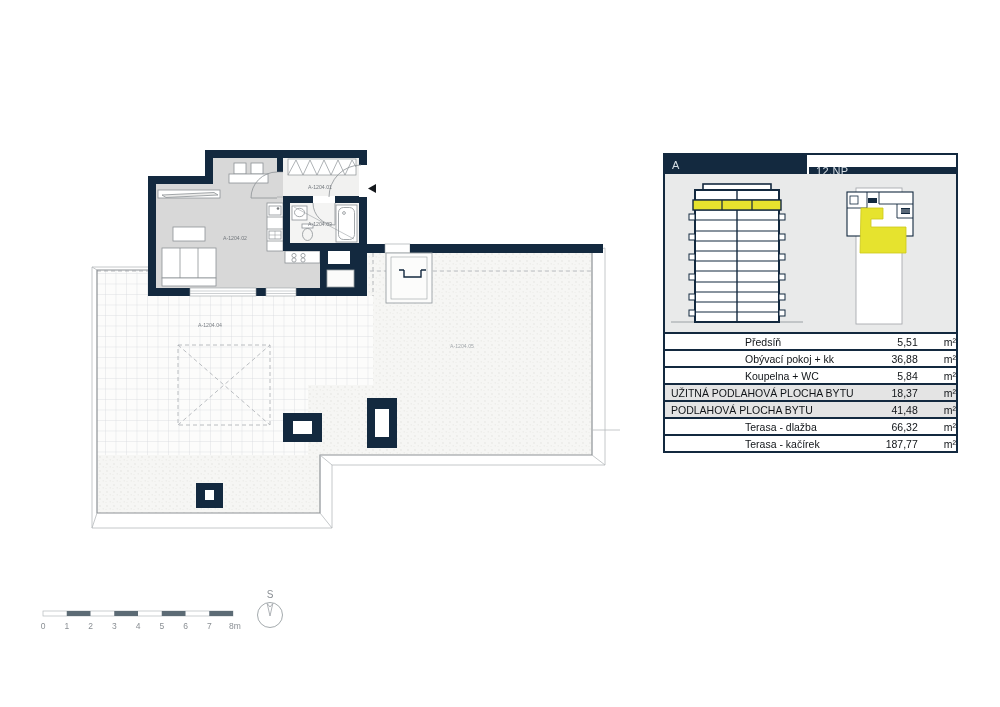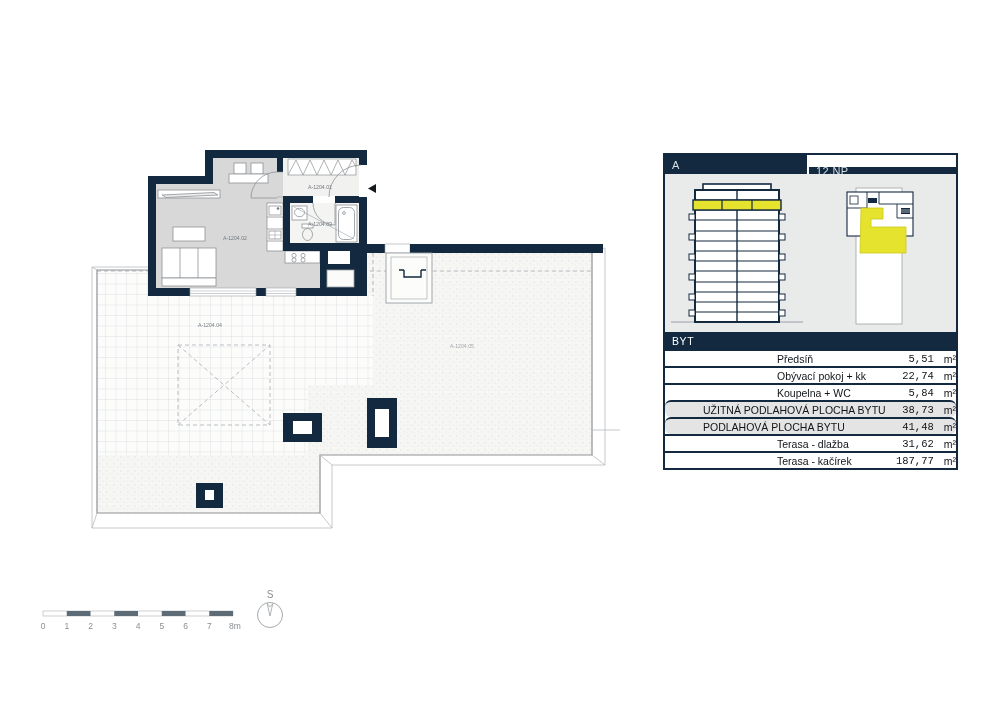--- a/index.html
+++ b/index.html
@@ -25,25 +25,25 @@
   .panel-hdr .hcell.left{width:144px;border-right:2px solid #fff;}
   .panel-hdr .hcell.right{flex:1;margin-top:12px;}
   .img-row{display:flex;height:158px;background:#e9eaea;}
   .img-cell{background:#e9eaea;position:relative;}
   .img-cell.left{width:144px;border-right:2px solid var(--navy);}
   .img-cell.right{flex:1;}
   .byt-bar{height:17px;background:var(--navy);color:#fff;font-size:10.5px;
         display:flex;align-items:center;padding-left:7px;letter-spacing:.6px;}
   .t-row{height:17px;display:flex;align-items:center;background:#fff;
         border-top:2px solid var(--navy);font-size:10.5px;color:#101418;}
-  .t-row.sum{background:var(--sum-bg);border-radius:6px;}
-  .t-row .lbl{padding-left:80px;white-space:nowrap;margin-left:32px;}
+  .t-row.sum{background:var(--sum-bg);}
+  .t-row .lbl{padding-left:80px;white-space:nowrap;}
   .t-row.sum .lbl{padding-left:6px;}
-  .t-row .val{margin-left:auto;padding-right:7px;white-space:nowrap;font-family:Liberation Mono, monospace;}
-  .t-row .unit{margin-left:3px;}
+  .t-row .val{margin-left:auto;padding-right:7px;white-space:nowrap;}
+  .t-row .unit{margin-left:19px;}
 
   svg text{font-family:"Liberation Sans", sans-serif;}
 </style>
 </head>
 <body>
 
 <div class="stage">
 
   <svg style="position:absolute;left:80px;top:140px;" width="560" height="420" viewBox="80 140 560 420">
     <defs>
@@ -274,53 +274,50 @@
           <path d="M38,34 H58 M58,18 V34 M70,18 V30 M70,30 H104 M88,30 V44 M88,44 H104" stroke="var(--navy)" stroke-width="0.9" fill="none"></path>
           <rect x="41" y="22" width="8" height="8" fill="none" stroke="var(--navy)" stroke-width="0.8"></rect>
           <rect x="59" y="24" width="9" height="5" fill="var(--navy)"></rect>
           <rect x="92" y="34" width="9" height="6" fill="var(--navy)"></rect>
           <path d="M92,36 H101 M92,38 H101" stroke="#fff" stroke-width="0.6"></path>
           <path d="M52,34 L74,34 L74,45 L62,45 L62,53 L97,53 L97,79 L51,79 Z" fill="var(--yellow)" stroke="#cbc81a" stroke-width="0.8"></path>
         </svg>
       </div>
     </div>
 
-    <div class="byt-bar">
-      <span>BYT</span>
-    </div>
 
     <div>
         <div class="t-row">
     <span class="lbl">Předsíň</span>
     <span class="val">5,51</span>
     <span class="unit">m²</span>
   </div>
         <div class="t-row">
     <span class="lbl">Obývací pokoj + kk</span>
-    <span class="val">22,74</span>
+    <span class="val">36,88</span>
     <span class="unit">m²</span>
   </div>
         <div class="t-row">
     <span class="lbl">Koupelna + WC</span>
     <span class="val">5,84</span>
     <span class="unit">m²</span>
   </div>
         <div class="t-row sum">
     <span class="lbl">UŽITNÁ PODLAHOVÁ PLOCHA BYTU</span>
-    <span class="val">38,73</span>
+    <span class="val">18,37</span>
     <span class="unit">m²</span>
   </div>
         <div class="t-row sum">
     <span class="lbl">PODLAHOVÁ PLOCHA BYTU</span>
     <span class="val">41,48</span>
     <span class="unit">m²</span>
   </div>
         <div class="t-row">
     <span class="lbl">Terasa - dlažba</span>
-    <span class="val">31,62</span>
+    <span class="val">66,32</span>
     <span class="unit">m²</span>
   </div>
         <div class="t-row">
     <span class="lbl">Terasa - kačírek</span>
     <span class="val">187,77</span>
     <span class="unit">m²</span>
   </div>
       </div>
   </div>
 

